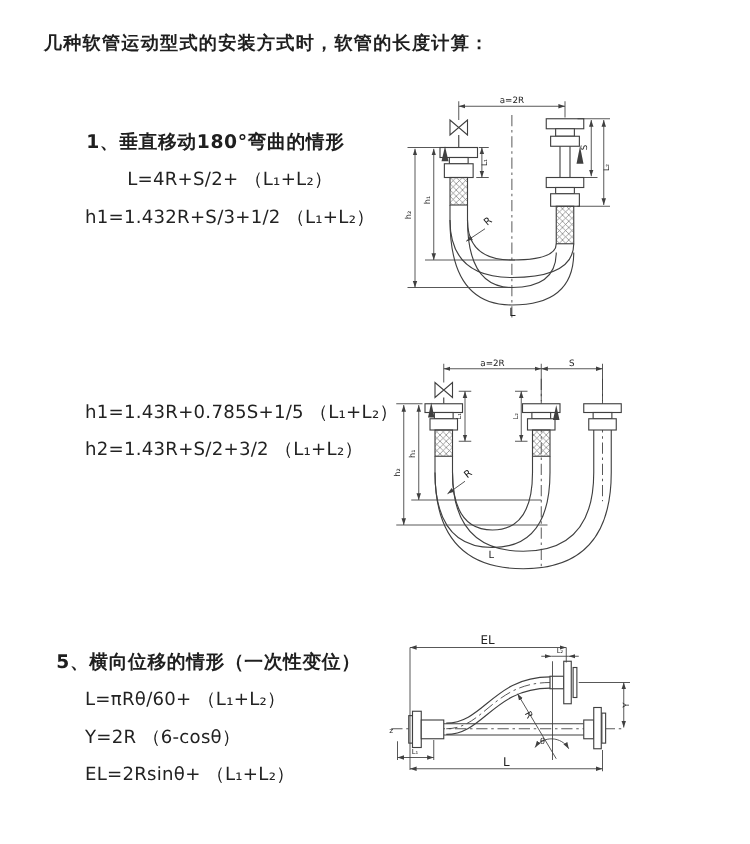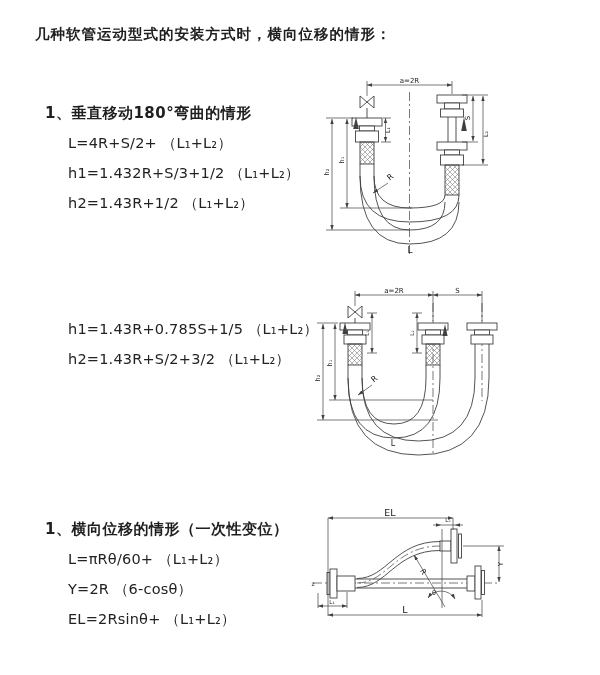--- a/index.html
+++ b/index.html
@@ -5,54 +5,53 @@
   html,body{margin:0;padding:0;}
   body{
     width:600px;height:675px;background:#ffffff;position:relative;overflow:hidden;
     font-family:"DejaVu Sans","Liberation Sans",sans-serif;color:#1f1f1f;
   }
   .doc-title{
     position:absolute;left:35px;top:25px;font-size:14.5px;font-weight:bold;
     letter-spacing:1px;white-space:nowrap;
   }
   .section{position:absolute;left:45px;}
-  #section-1{top:104px;}
+  #section-1{top:104px;text-align:center;}
   #section-2{top:309px;}
   #section-3{top:520px;}
   .sec-heading{font-size:15px;font-weight:bold;letter-spacing:0.5px;white-space:nowrap;}
   .formula{
     margin:11px 0 0 23px;font-size:14.5px;font-weight:normal;letter-spacing:0.2px;
     white-space:nowrap;color:#222;
   }
   .diagram{position:absolute;}
   #diagram-1{left:315px;top:72px;}
   #diagram-2{left:312px;top:283px;}
   #diagram-3{left:302px;top:505px;}
   svg{display:block;}
   svg text{fill:#222;stroke:none;font-family:"DejaVu Sans","Liberation Sans",sans-serif;}
 </style>
 </head>
 <body>
 
-<div class="doc-title">几种软管运动型式的安装方式时，横向位移的情形：</div>
+<div class="doc-title">几种软管运动型式的安装方式时，软管的长度计算：</div>
 
 <div class="section" id="section-1">
   <div class="sec-heading">1、垂直移动180°弯曲的情形</div>
   <div class="formula">L=4R+S/2+ （L₁+L₂）</div>
   <div class="formula">h1=1.432R+S/3+1/2 （L₁+L₂）</div>
-  <div class="formula">h2=1.43R+1/2 （L₁+L₂）</div>
 </div>
 
 <div class="section" id="section-2">
   <div class="formula">h1=1.43R+0.785S+1/5 （L₁+L₂）</div>
   <div class="formula">h2=1.43R+S/2+3/2 （L₁+L₂）</div>
 </div>
 
 <div class="section" id="section-3">
-  <div class="sec-heading">1、横向位移的情形（一次性变位）</div>
+  <div class="sec-heading">5、横向位移的情形（一次性变位）</div>
   <div class="formula">L=πRθ/60+ （L₁+L₂）</div>
   <div class="formula">Y=2R （6-cosθ）</div>
   <div class="formula">EL=2Rsinθ+ （L₁+L₂）</div>
 </div>
 
 <div class="diagram" id="diagram-1">
 <svg width="275" height="192" viewBox="0 0 275 192">
   <defs>
     <marker id="m1" viewBox="0 0 10 10" refX="9.5" refY="5" markerWidth="8" markerHeight="8" orient="auto-start-reverse">
       <path d="M0,1.8 L9.5,5 L0,8.2 Z" fill="#404040"></path>

